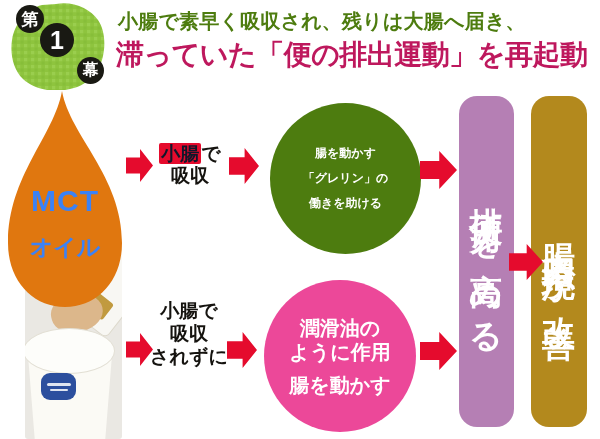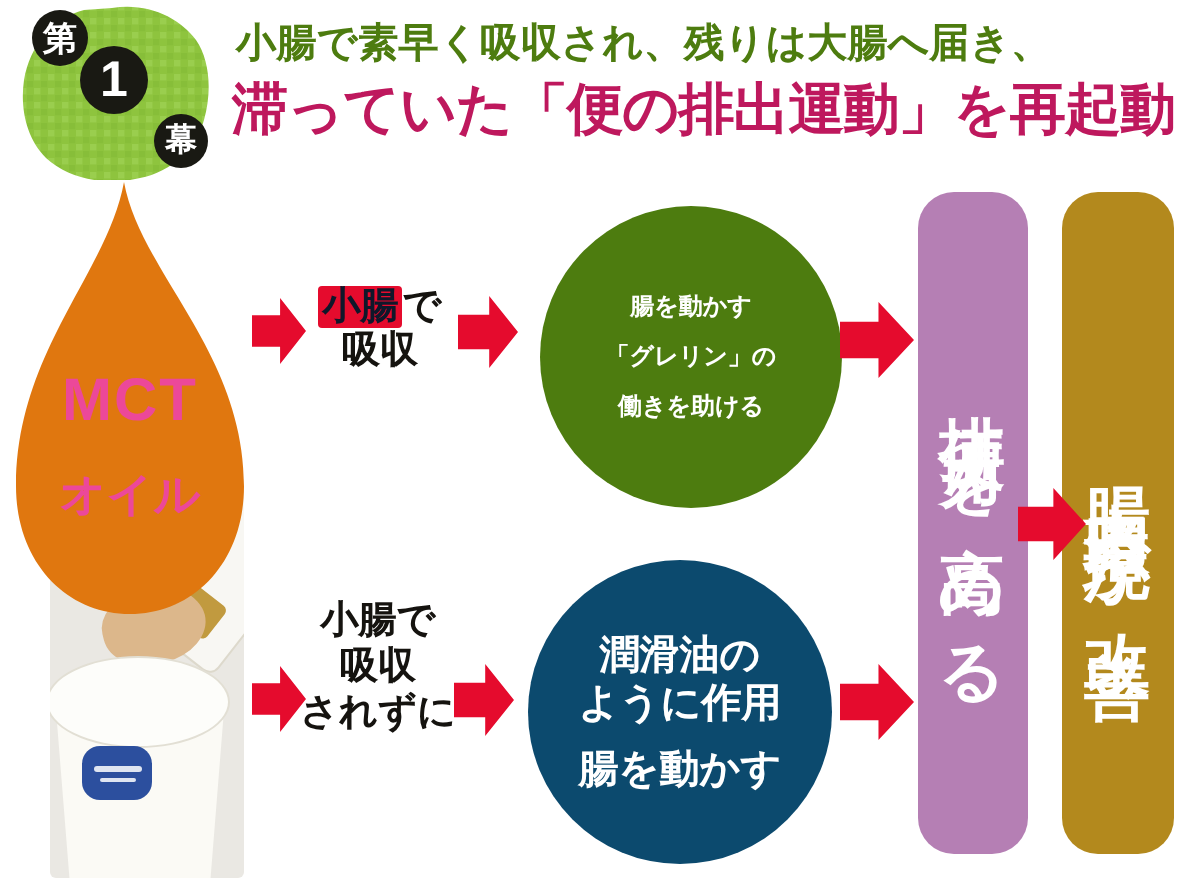--- a/index.html
+++ b/index.html
@@ -32,21 +32,21 @@
   .ph-cup-rim  { position:absolute; left:-2px; top:90px; width:92px; height:46px; background:#fdfdfa;
                  border:1px solid #e2dfd4; border-radius:50%; }
   .ph-cup-body { position:absolute; left:1px; top:114px; width:88px; height:88px; background:#fbfaf5;
                  clip-path:polygon(2% 0,98% 0,90% 100%,10% 100%); }
   .ph-label { position:absolute; left:16px; top:135px; width:35px; height:27px; background:#2c4f9e;
               border-radius:9px; display:flex; flex-direction:column; align-items:center; justify-content:center; gap:3px; }
   .ph-label i { display:block; width:24px; height:3px; background:#fff; opacity:.85; border-radius:2px; }
   .ph-label i + i { width:18px; height:2px; }
 
   .drop { left:8px; top:91px; width:114px; height:216px; z-index:2; }
-  .drop-label { position:absolute; left:0; top:93px; width:114px; text-align:center; color:#ec4899; font-weight:bold; line-height:1.1; }
+  .drop-label { position:absolute; left:0; top:93px; width:114px; text-align:center; color:#3b82f6; font-weight:bold; line-height:1.1; }
   .drop-en { font-size:30px; letter-spacing:1px; display:block; }
   .drop-ja { font-size:23px; display:block; margin-top:18px; }
 
   
   .arrow { background:#e50b2d; z-index:4;
            clip-path:polygon(0 26%,52% 26%,52% 0,100% 50%,52% 100%,52% 74%,0 74%); }
   .a1  { left:126px; top:149px; width:27px; height:33px; }
   .a2  { left:229px; top:148px; width:30px; height:36px; }
   .a3  { left:420px; top:151px; width:37px; height:38px; }
   .a4  { left:126px; top:333px; width:27px; height:33px; }
@@ -57,21 +57,21 @@
   
   .step { text-align:center; font-weight:bold; color:#15130f; z-index:3; }
   .step-top    { left:148px; top:143px; width:84px; font-size:19px; line-height:22px; }
   .step-bottom { left:144px; top:299px; width:90px; font-size:19px; line-height:23px; }
   .hl { background:#e50b2d; color:#0f172a; padding:0 2px; border-radius:2px; }
 
   
   .circle { border-radius:50%; color:#fff; font-weight:bold; text-align:center; z-index:3;
             display:flex; flex-direction:column; justify-content:center; }
   .c-teal  { left:270px; top:103px; width:151px; height:151px; background:#4d7c0f; font-size:12px; line-height:25px; }
-  .c-green { left:264px; top:280px; width:152px; height:152px; background:#0c4a6e; font-size:20px; line-height:24px; }
+  .c-green { left:264px; top:280px; width:152px; height:152px; background:#ec4899; font-size:20px; line-height:24px; }
   .c-green .gap { height:9px; }
 
   
   .bar { border-radius:18px; display:flex; align-items:center; justify-content:center; z-index:5; }
   .b-purple { left:459px; top:96px; width:55px; height:331px; background:#b57fb4; }
   .b-gold   { left:531px; top:96px; width:56px; height:331px; background:#b3891d; }
   .bar-text { writing-mode:vertical-rl; text-orientation:upright; color:#fff; font-weight:bold;
               font-size:33px; letter-spacing:7px; line-height:1; }
 </style>
 </head>

